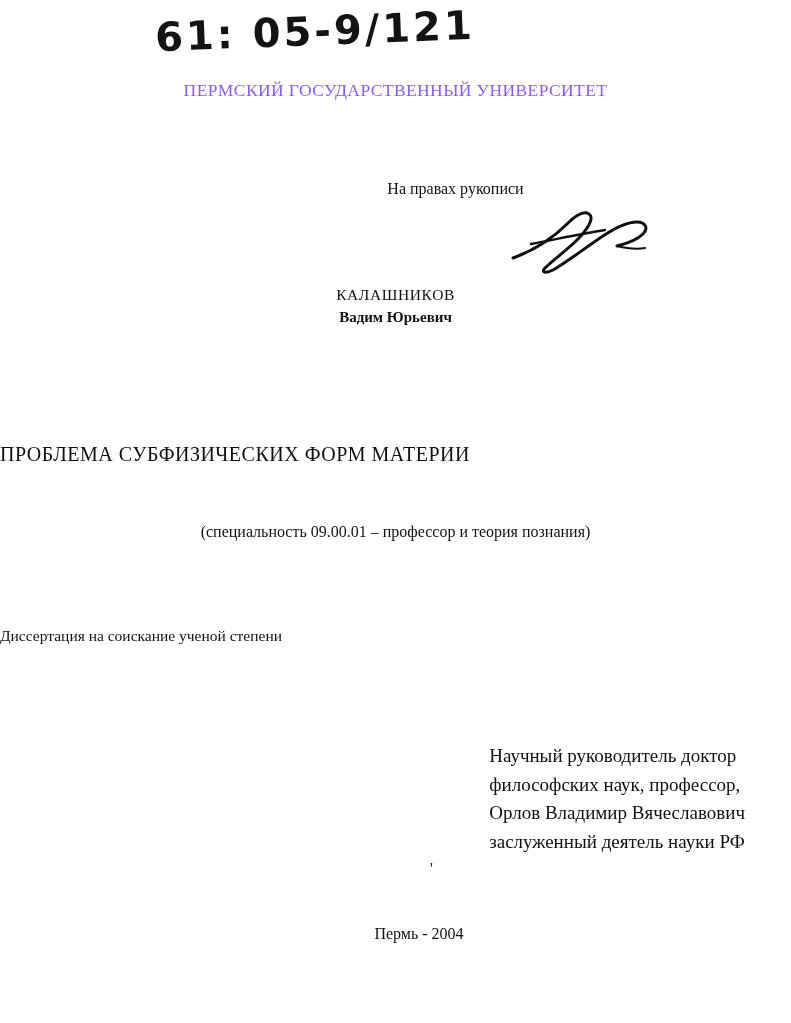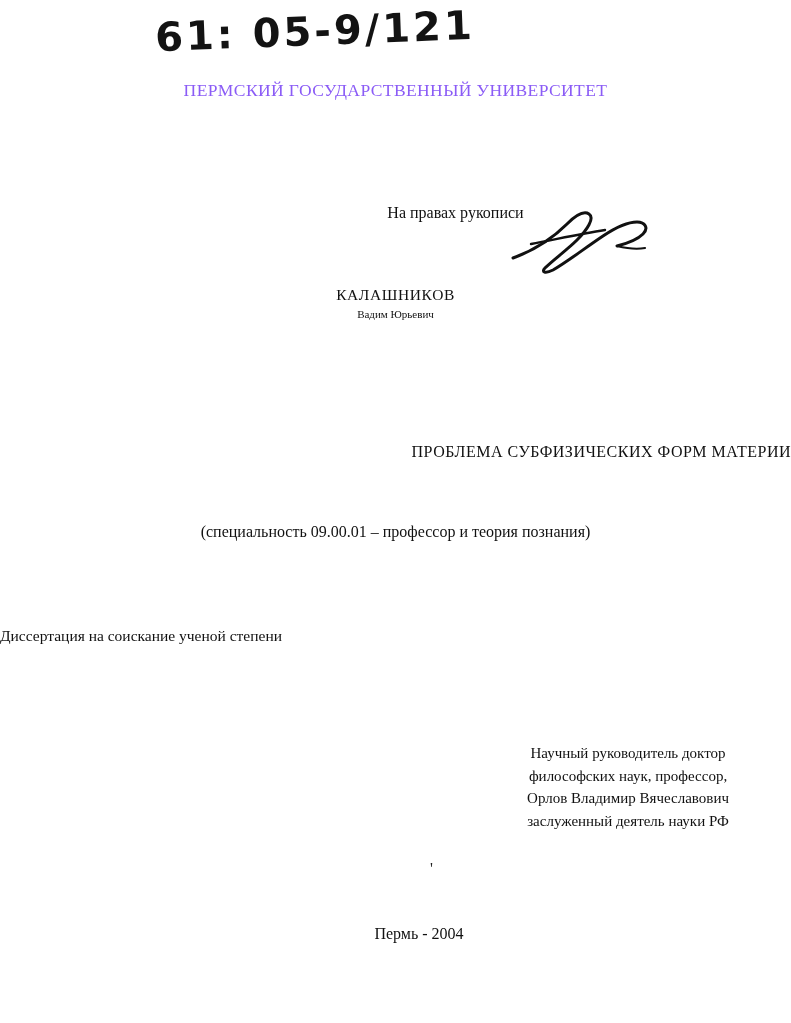--- a/index.html
+++ b/index.html
@@ -46,21 +46,20 @@
   }
 
   .manuscript-note {
     position: absolute;
     top: 180px;
     left: 0;
     right: 0;
     text-align: center;
     font-size: 16px;
     padding-left: 120px;
-    margin-top: 24px;
   }
 
   .signature {
     position: absolute;
     top: 200px;
     left: 505px;
     width: 160px;
     height: 80px;
   }
 
@@ -70,30 +69,31 @@
     left: 0;
     right: 0;
     text-align: center;
     line-height: 1.5;
   }
   .author-surname {
     font-size: 15.5px;
     letter-spacing: 0.6px;
   }
   .author-name {
-    font-size: 11px;
+    font-size: 15px;
+    font-weight: bold;
   }
 
   .doc-title {
     position: absolute;
     top: 443px;
     left: 0;
     right: 0;
-    text-align: right;
-    font-size: 16px;
+    text-align: left;
+    font-size: 20px;
     letter-spacing: 0.5px;
   }
 
   .specialty {
     position: absolute;
     top: 523px;
     left: 0;
     right: 0;
     text-align: center;
     font-size: 16px;
@@ -105,23 +105,23 @@
     left: 0;
     right: 0;
     text-align: left;
     font-size: 15.5px;
     line-height: 1.45;
   }
 
   .supervisor-block {
     position: absolute;
     top: 742px;
-    right: 62px;
-    text-align: center;
-    font-size: 15px;
+    right: 46px;
+    text-align: left;
+    font-size: 19px;
     line-height: 1.5;
   }
 
   .stray-mark {
     position: absolute;
     top: 860px;
     left: 430px;
     font-size: 16px;
     color: #222;
   }

